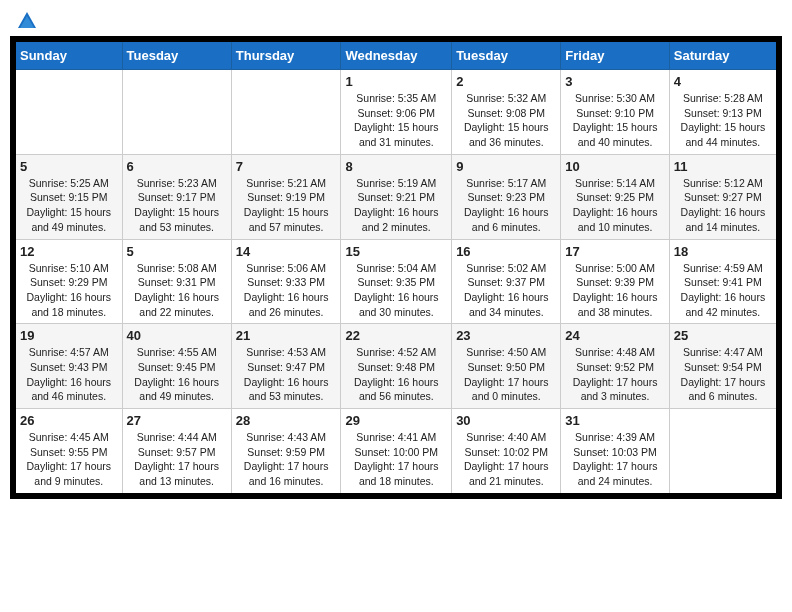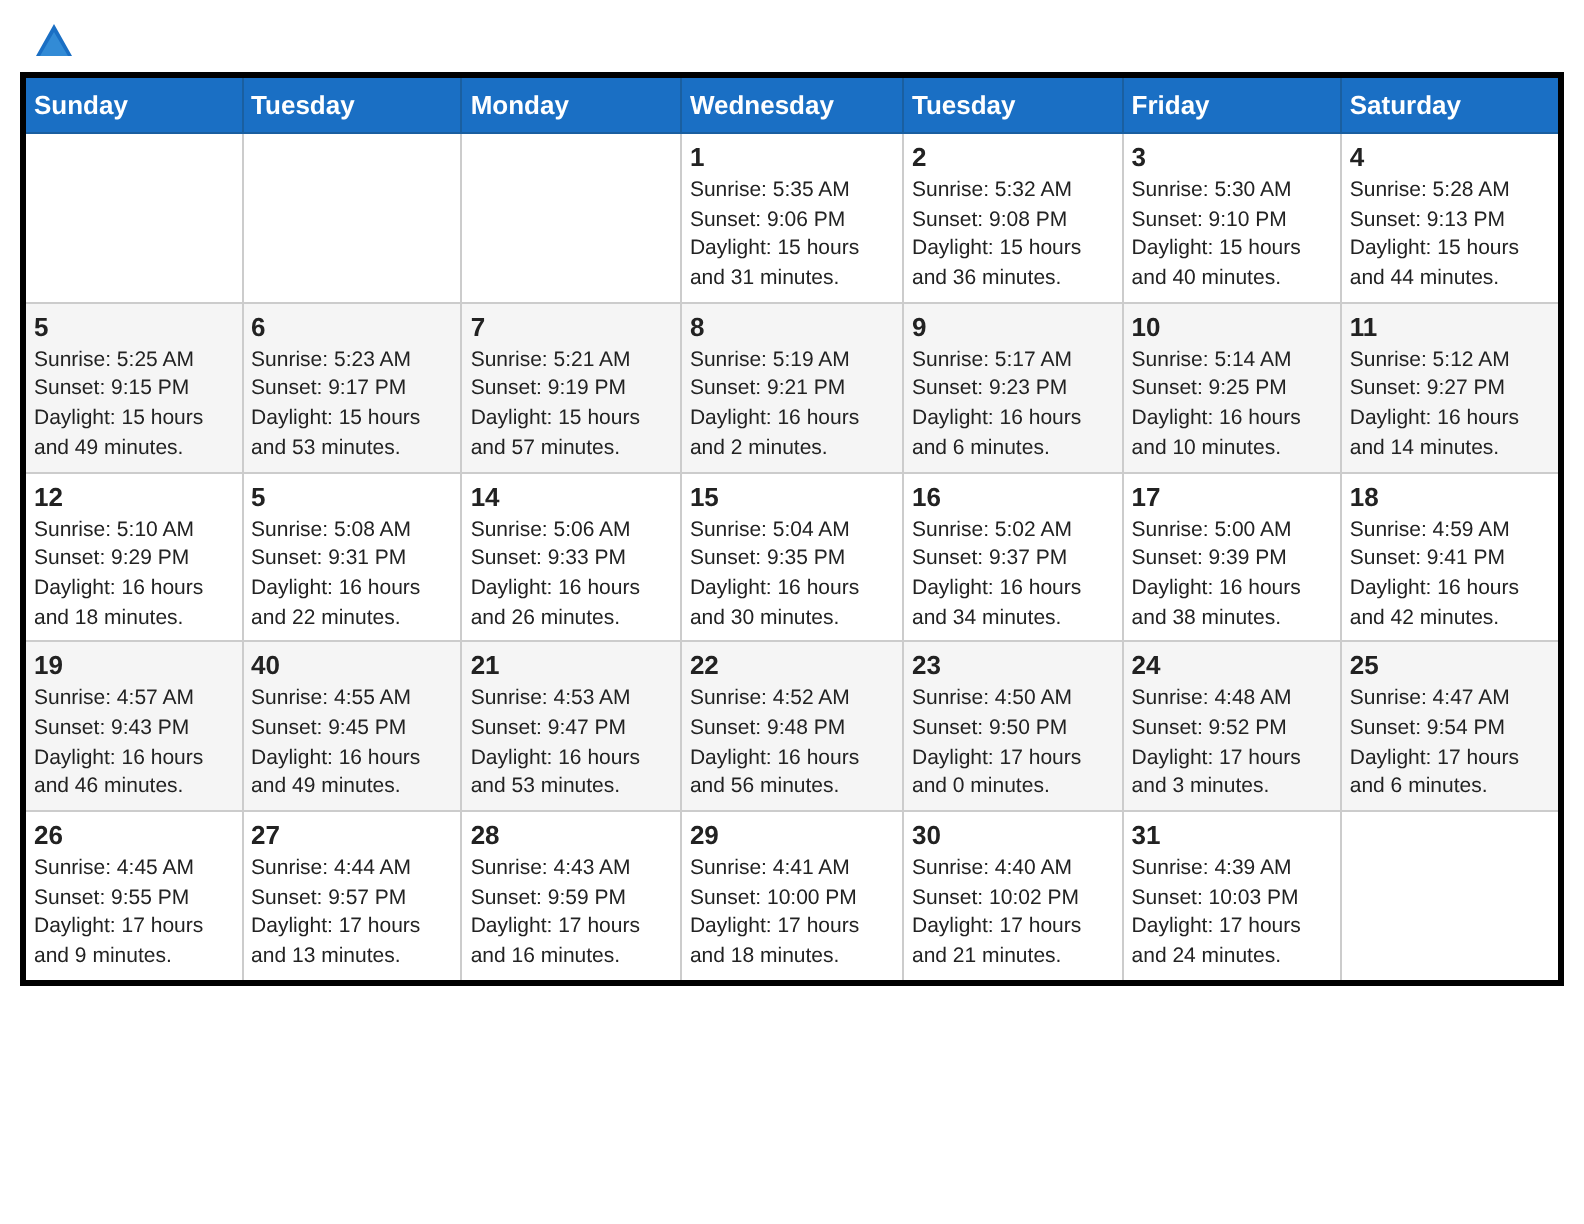--- a/index.html
+++ b/index.html
@@ -45,21 +45,21 @@
       font-weight: bold;
       color: #1a1a2e;
     }
     .location-title {
       font-size: 18px;
       color: #333;
     }
     .calendar {
       width: 100%;
       border-collapse: collapse;
-      border: 3px solid #000000;
+      border: 6px solid #000000;
     }
     .calendar th {
       background-color: #1a6fc4;
       color: #fff;
       padding: 6px 4px;
       text-align: left;
       font-size: 13px;
       font-weight: bold;
       border: 1px solid #1a5fa0;
     }
@@ -78,20 +78,21 @@
     }
     .day-number {
       font-size: 13px;
       font-weight: bold;
       margin-bottom: 2px;
       display: block;
     }
     .day-info {
       font-size: 10.5px;
       line-height: 1.4;
+      text-align: center;
     }
     .empty-cell {
       background: #fff !important;
     }
   </style>
 </head>
 <body>
 
 <div class="header">
   <div class="logo">
@@ -108,21 +109,21 @@
     <div class="month-title"></div>
     <div class="location-title"></div>
   </div>
 </div>
 
 <table class="calendar">
   <thead>
     <tr>
     <th>Sunday</th>
         <th>Tuesday</th>
-        <th>Monday</th>
+        <th>Thursday</th>
         <th>Wednesday</th>
         <th>Tuesday</th>
         <th>Friday</th>
         <th>Saturday</th>
       </tr>
   </thead>
   <tbody id="calendar-body">
   <tr>
         <td class="empty-cell"></td>
         <td class="empty-cell"></td>

